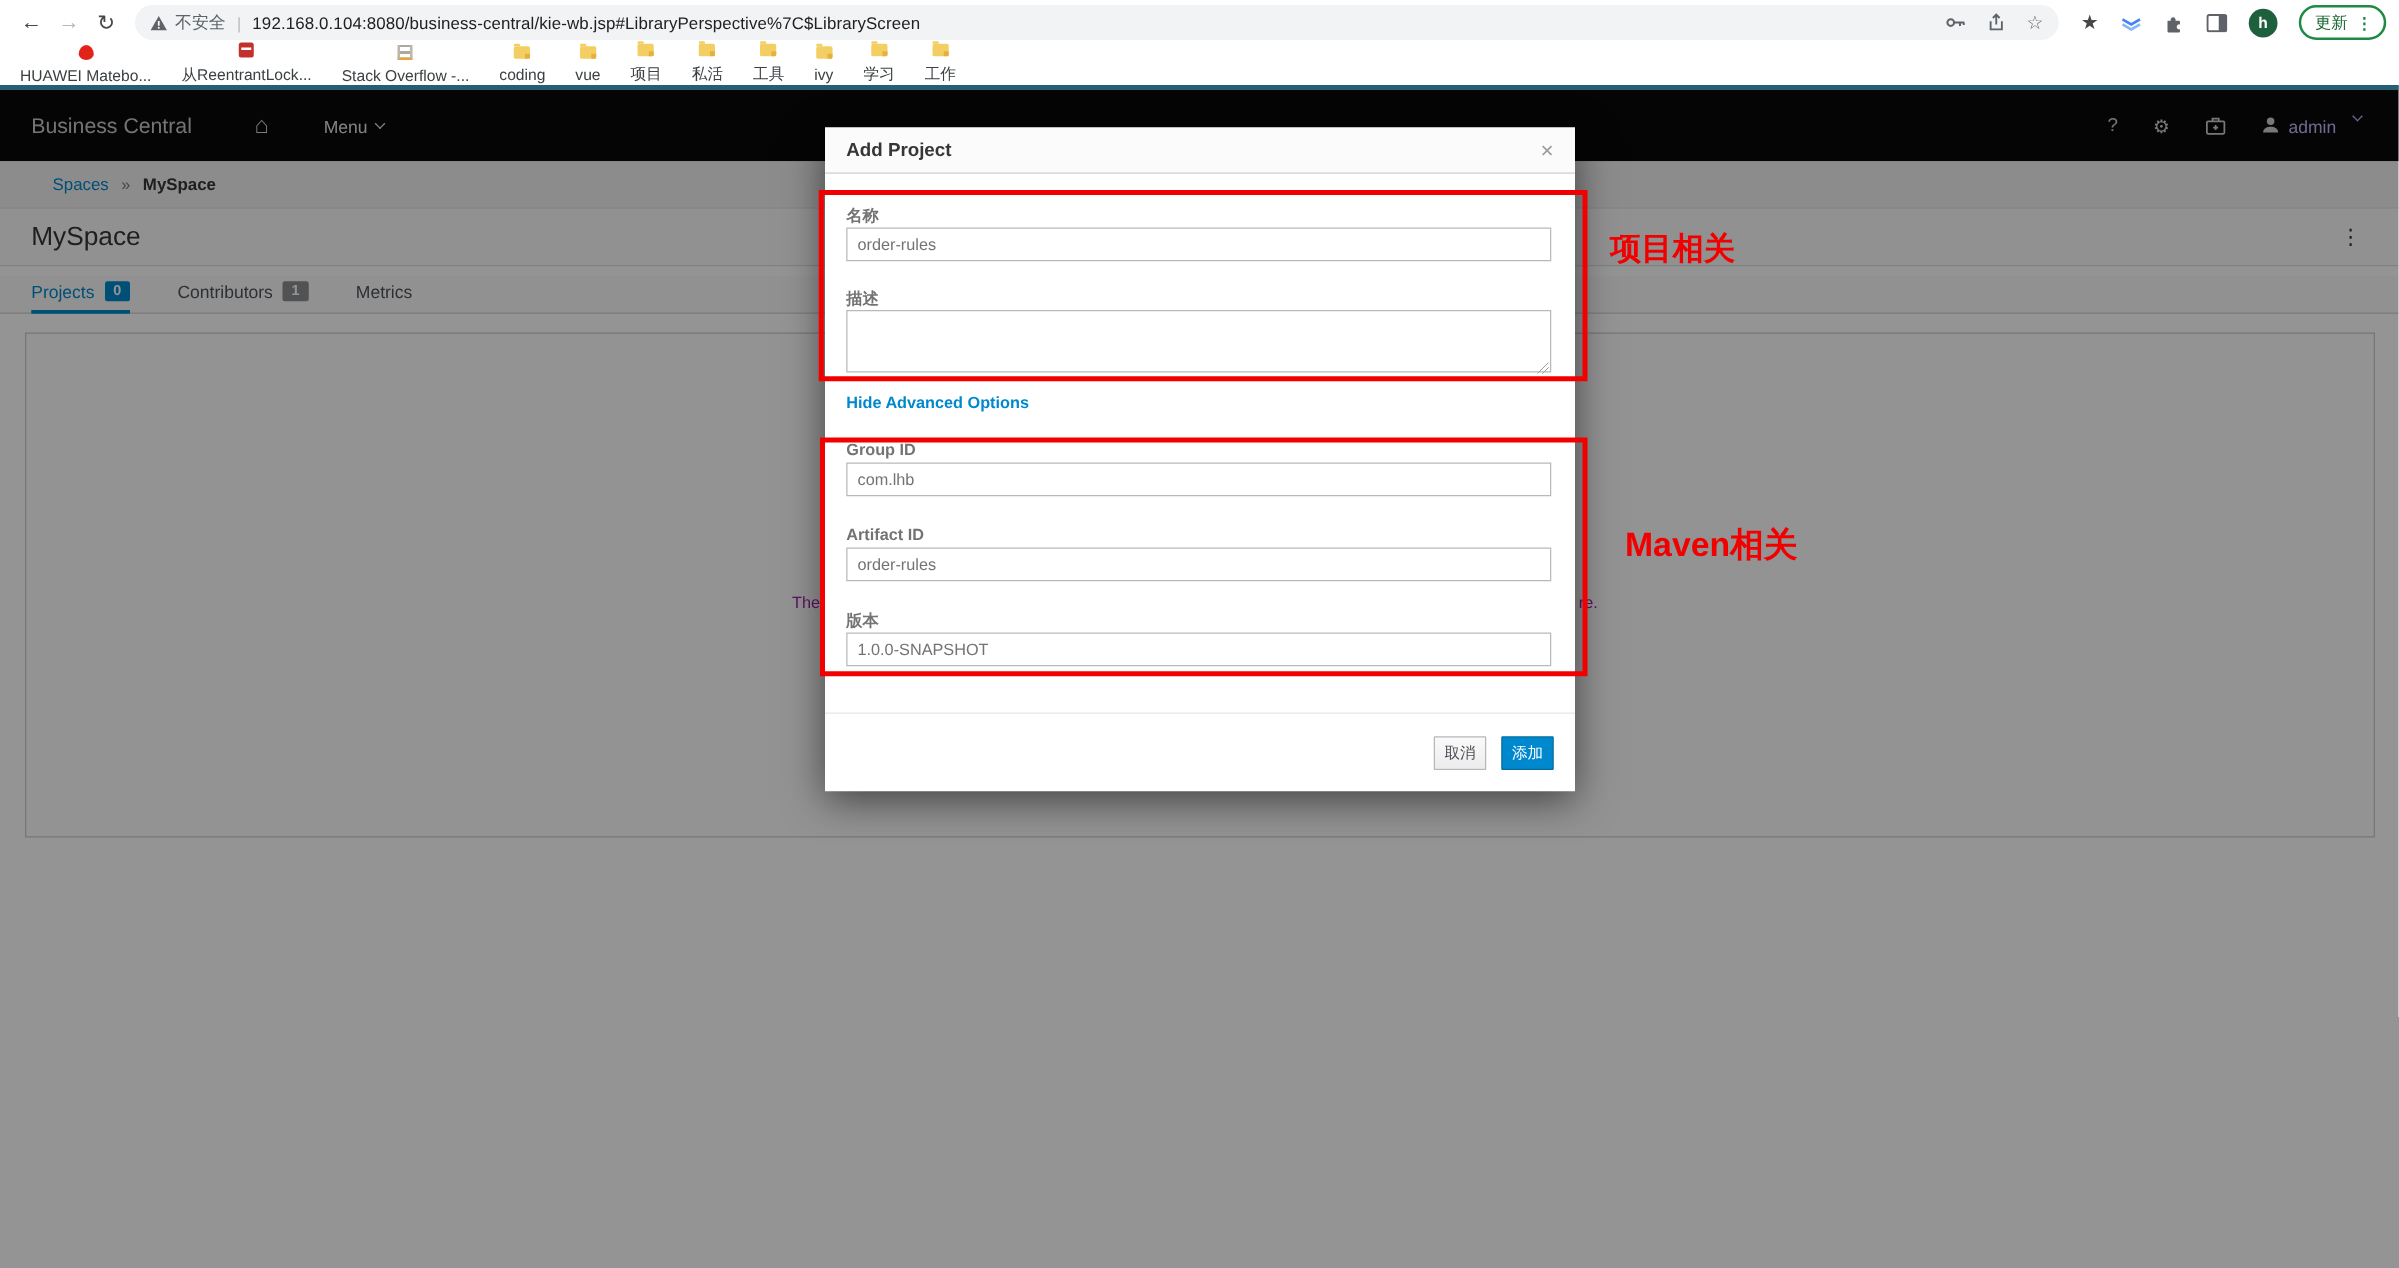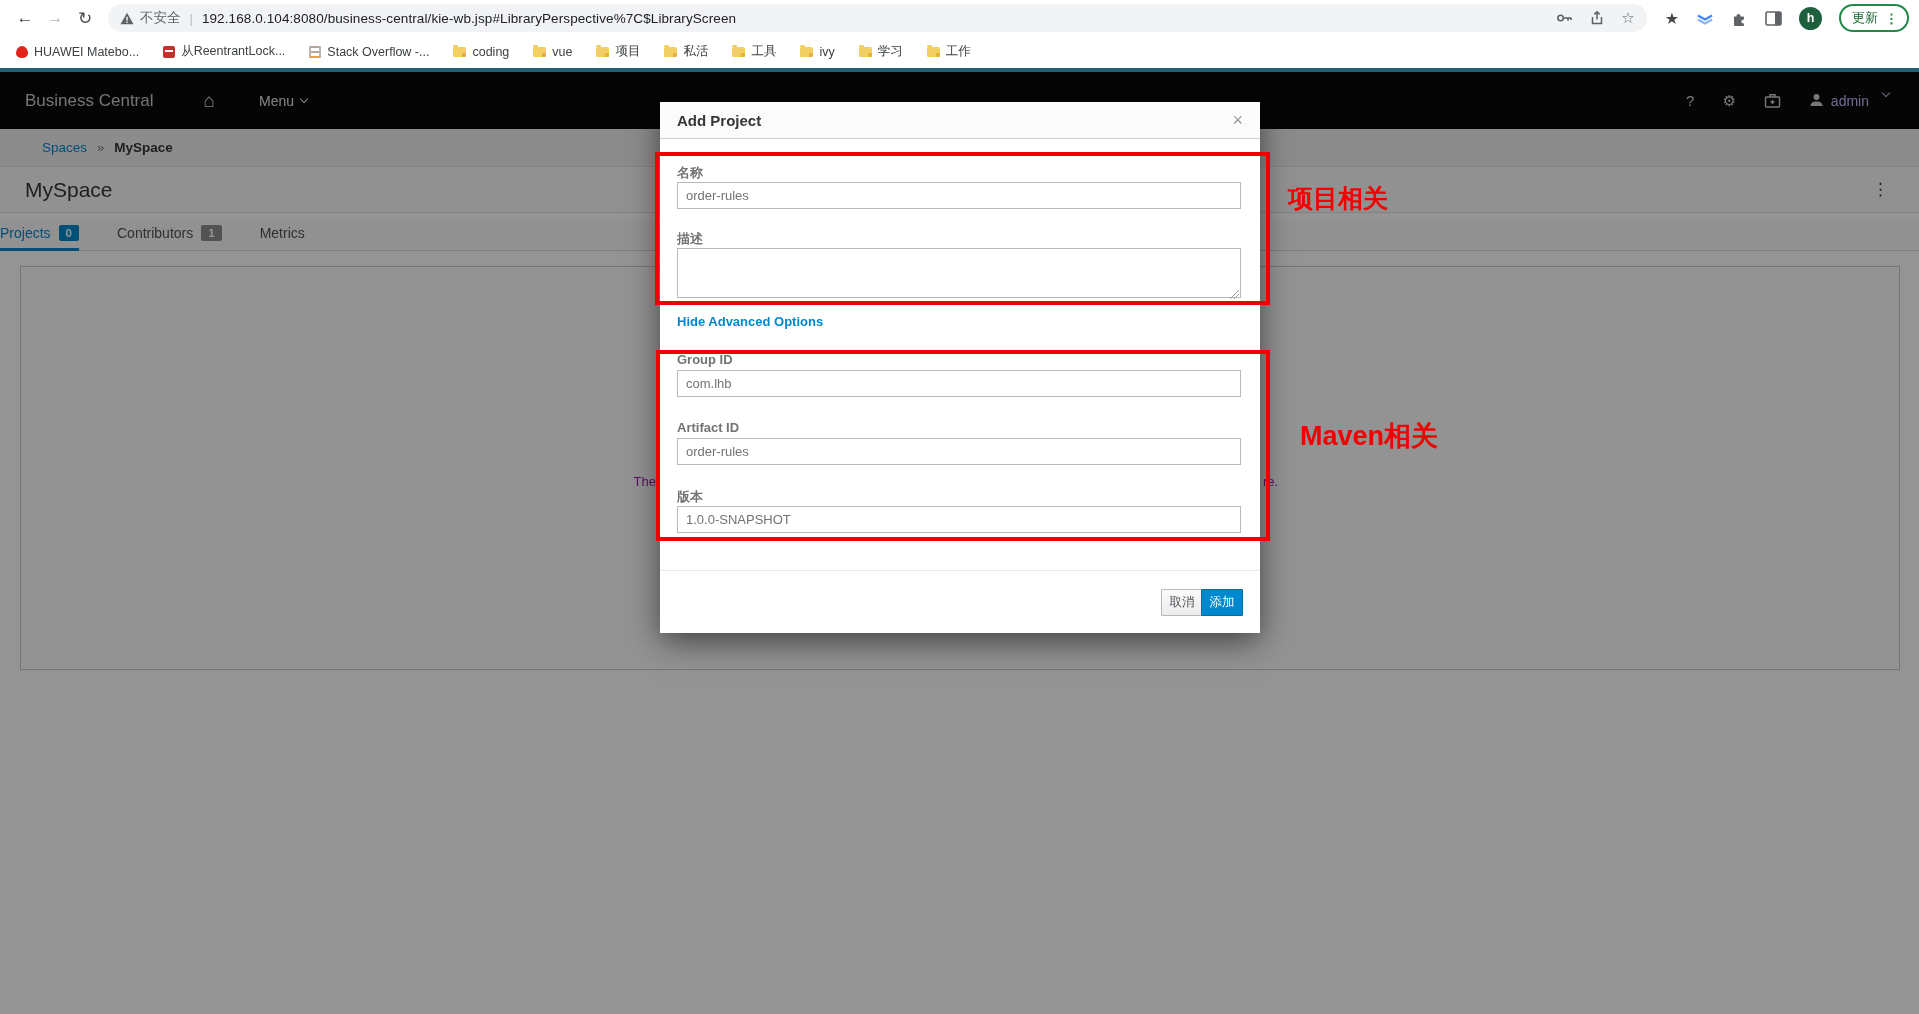--- a/index.html
+++ b/index.html
@@ -23,21 +23,21 @@
   .right-ics { display:flex; align-items:center; gap:17px; margin-left:10px; }
   .star-filled { font-size:16px; color:#454749; }
   .avatar { width:23px; height:23px; border-radius:50%; background:#1e5f3d; color:#fff;
             font-size:12.5px; font-weight:700; display:flex; align-items:center; justify-content:center; }
   .update-pill { display:flex; align-items:center; gap:7px; border:2px solid #1f8a44;
                  border-radius:15px; padding:3px 9px 3px 11px; color:#17672f; font-size:13px; }
   .green-dots { color:#1f8a44; font-size:13px; font-weight:700; }
 
   .bm-row { height:31px; display:flex; align-items:center; gap:24px; padding:0 16px;
             font-size:12.5px; color:#3c4043; }
-  .bm { display:flex; align-items:center; gap:6px; cursor:pointer; white-space:nowrap; }
+  .bm { display:flex; align-items:center; gap:6px; cursor:pointer; white-space:nowrap;flex-direction:column; }
   .folder { width:13px; height:10px; background:#f3cf63; border-radius:1.5px; position:relative; }
   .folder::before { content:""; position:absolute; top:-2px; left:0; width:5px; height:2px;
                     background:#f3cf63; border-radius:1px 1px 0 0; }
   .folder::after { content:""; position:absolute; right:0; bottom:0; width:4px; height:4px;
                    background:#e4b23c; border-radius:0 0 1.5px 0; }
   .hw-logo { width:12px; height:12px; background:#e2231a; border-radius:50% 50% 50% 50%/62% 62% 38% 38%; }
   .doc-logo { width:12px; height:12px; background:#c4302b; border-radius:2px; position:relative; }
   .doc-logo::after { content:""; position:absolute; left:2px; top:4px; width:8px; height:2px; background:#fff; }
   .so-logo { width:12px; height:12px;
              background:repeating-linear-gradient(180deg,#b0a89e 0 2px,transparent 2px 5px);
@@ -63,21 +63,21 @@
   .bc-cur { color:#363636; font-weight:700; }
 
   .title-row { position:absolute; top:167px; left:0; width:100%; height:45px; background:#fafafa;
                display:flex; align-items:center; z-index:1; }
   .page-title { font-size:21px; color:#363636; margin-left:25px; font-weight:400; }
   .kebab { margin-left:auto; margin-right:30px; font-size:17px; color:#363636; cursor:pointer; }
 
   .divider { position:absolute; top:212px; left:0; width:100%; height:1px; background:#e0e0e0; z-index:1; }
 
   .tabbar { position:absolute; top:221px; left:0; width:100%; height:30px; background:#fafafa;
-            border-bottom:1px solid #d4d4d4; display:flex; align-items:flex-start; 
+            border-bottom:1px solid #d4d4d4; display:flex; align-items:flex-start; padding-left:25px;
             gap:38px; z-index:1; }
   .tab { display:flex; align-items:center; gap:8px; font-size:14px; color:#4d5258; padding:4px 0 7px;
          cursor:pointer; }
   .tab.active { color:#0088ce; border-bottom:3px solid #0088ce; }
   .badge { font-size:11.5px; font-weight:700; color:#fff; padding:2px 7px; border-radius:2px; }
   .badge.blue { background:#0088ce; }
   .badge.gray { background:#8b8d8f; }
 
   .panel { position:absolute; top:266px; left:20px; width:1880px; height:404px; background:#fdfdfd;
            border:1px solid #cccccc; z-index:1; }
@@ -101,21 +101,21 @@
              font-family:"Liberation Sans", sans-serif; }
   .f-area { position:absolute; left:17px; width:564px; height:50px; border:1px solid #b9b9b9;
             font-size:13px; color:#737373; padding:4px 8px; resize:none; background:#fff;
             font-family:"Liberation Sans", sans-serif; }
   .resize-grip { position:absolute; left:570px; top:188px; width:9px; height:9px; z-index:2;
                  background:linear-gradient(135deg, transparent 0 45%, #9b9b9b 45% 52%, transparent 52% 68%, #9b9b9b 68% 75%, transparent 75%); }
   .adv-link { position:absolute; left:17px; top:212px; font-size:13px; color:#0088ce; cursor:pointer;font-weight:bold; }
   .footer-line { position:absolute; left:0; top:468px; width:100%; height:1px; background:#e8e8e8; }
   .btn { position:absolute; top:487px; height:27px; font-size:12.5px; cursor:pointer;
          font-family:"Liberation Sans", sans-serif; border-radius:1px; }
-  .btn-cancel { left:501px; width:42px; background:linear-gradient(#fafafa,#ececec);
+  .btn-cancel { left:487px; width:42px; background:linear-gradient(#fafafa,#ececec);
                 border:1px solid #b7b7b7; color:#4d5258; }
   .btn-add { left:541px; width:42px; background:#0088ce; border:1px solid #006e9c; color:#fff; }
 
   
   .anno-box { position:absolute; border:4px solid #f20000; z-index:20; pointer-events:none; }
   .box1 { left:655px; top:152px; width:615px; height:153px; }
   .box2 { left:656px; top:350px; width:614px; height:191px; }
   .anno-label { position:absolute; color:#f20000; font-weight:700; z-index:20;
                 font-family:"Liberation Sans", sans-serif; }
   .lbl1 { left:1288px; top:182px; font-size:25px; }

